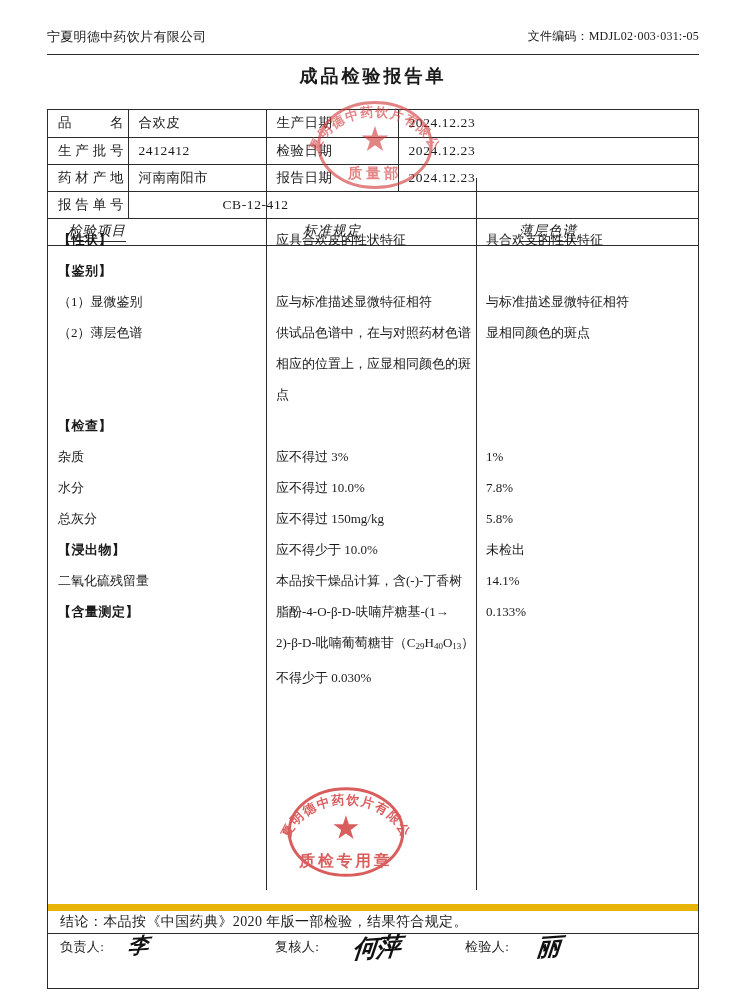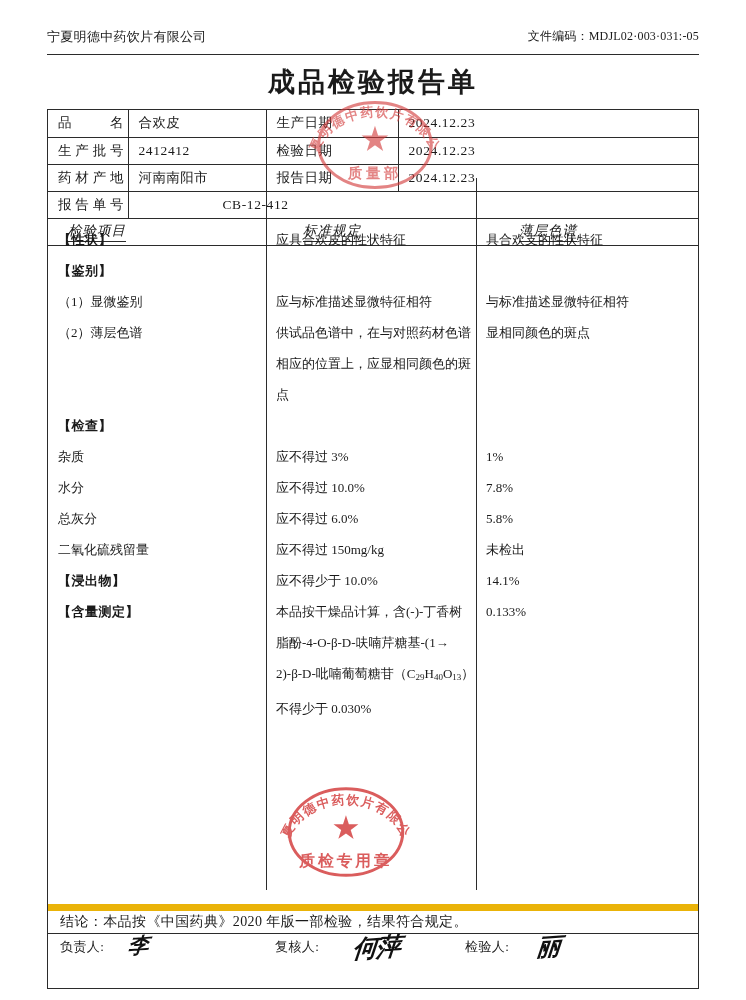--- a/index.html
+++ b/index.html
@@ -49,21 +49,21 @@
     font-family: "Liberation Serif", "DejaVu Serif", serif;
   }
 
   
   .report-title {
     position: absolute;
     left: 0;
     top: 64px;
     width: 746px;
     text-align: center;
-    font-size: 27px;
+    font-size: 18px;
     font-weight: bold;
     letter-spacing: 3px;
   }
 
   
   .sheet {
     position: absolute;
     left: 47px;
     top: 109px;
     width: 652px;
@@ -291,35 +291,34 @@
           <div class="row-line bold-item">【性状】</div>
           <div class="row-line bold-item">【鉴别】</div>
           <div class="row-line">（1）显微鉴别</div>
           <div class="row-line">（2）薄层色谱</div>
           <div class="row-line blank">&nbsp;</div>
           <div class="row-line blank">&nbsp;</div>
           <div class="row-line bold-item">【检查】</div>
           <div class="row-line">杂质</div>
           <div class="row-line">水分</div>
           <div class="row-line">总灰分</div>
+          <div class="row-line bold-item">【浸出物】</div>
           <div class="row-line">二氧化硫残留量</div>
-          <div class="row-line bold-item">【浸出物】</div>
           <div class="row-line bold-item">【含量测定】</div>
         </div>
       <div class="col c2">
           <div class="row-line">应具合欢皮的性状特征</div>
           <div class="row-line blank">&nbsp;</div>
           <div class="row-line">应与标准描述显微特征相符</div>
           <div class="row-line">供试品色谱中，在与对照药材色谱</div>
           <div class="row-line">相应的位置上，应显相同颜色的斑</div>
           <div class="row-line">点</div>
           <div class="row-line blank">&nbsp;</div>
           <div class="row-line">应不得过 3%</div>
           <div class="row-line">应不得过 10.0%</div>
-          <div class="row-line">应不得过 6.0%</div>
           <div class="row-line">应不得过 150mg/kg</div>
           <div class="row-line">应不得少于 10.0%</div>
           <div class="row-line">本品按干燥品计算，含(-)-丁香树</div>
           <div class="row-line">脂酚-4-O-β-D-呋喃芹糖基-(1→</div>
           <div class="row-line">2)-β-D-吡喃葡萄糖苷（C<sub>29</sub>H<sub>40</sub>O<sub>13</sub>）</div>
           <div class="row-line">不得少于 0.030%</div>
         </div>
       <div class="col c3">
           <div class="row-line">具合欢支的性状特征</div>
           <div class="row-line blank">&nbsp;</div>

